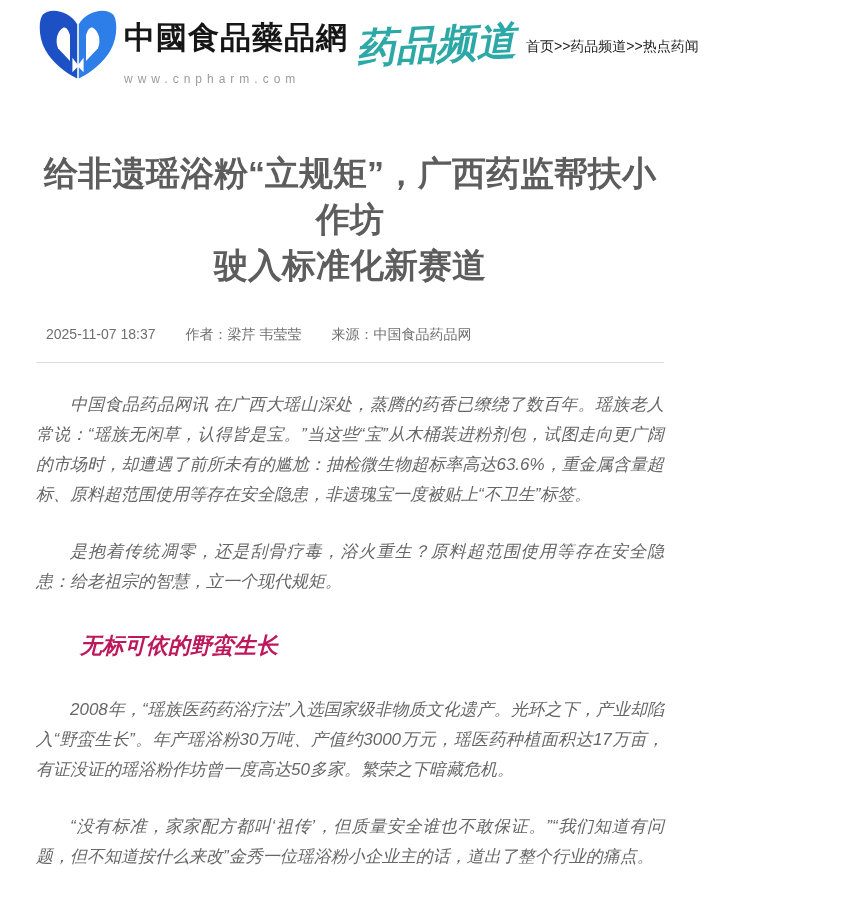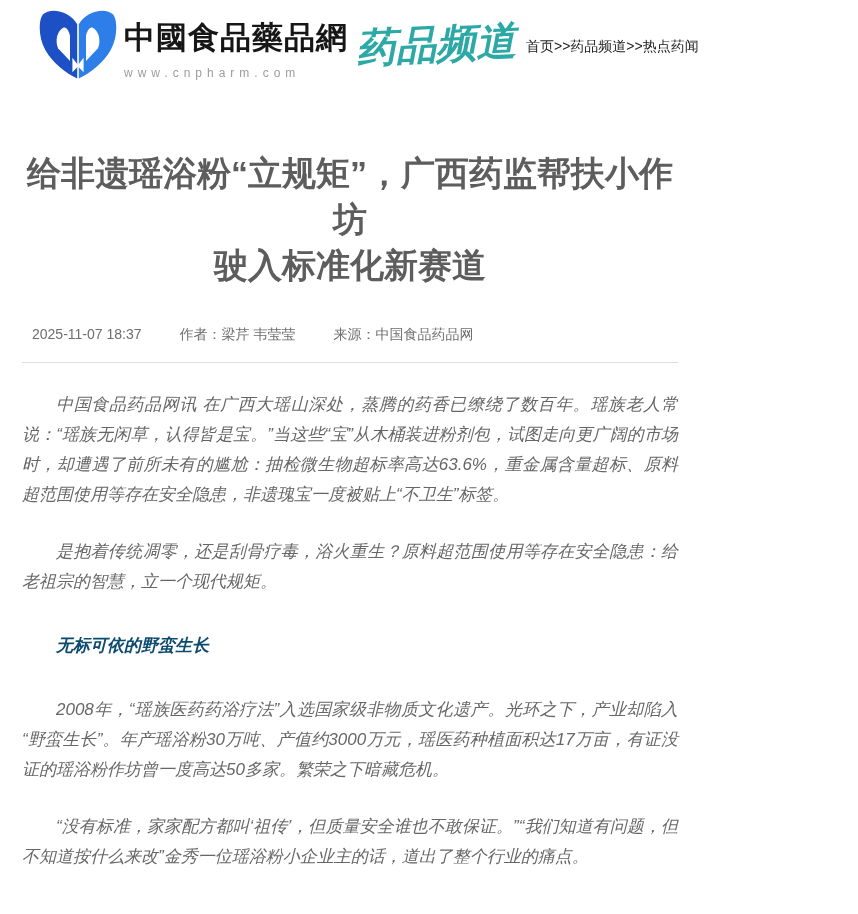--- a/index.html
+++ b/index.html
@@ -32,21 +32,21 @@
     line-height: 1.15;
     color: #161616;
     letter-spacing: 1px;
     margin-top: 12px;
     white-space: nowrap;
   }
   .site-url {
     font-size: 12px;
     color: #9c9c9c;
     letter-spacing: 5px;
-    margin-top: 10px;
+    margin-top: 16px;
   }
   .channel {
     font-family: "DejaVu Serif", "Liberation Serif", serif;
     font-style: italic;
     font-weight: 700;
     font-size: 40px;
     line-height: 1;
     color: var(--channel-teal, #2ca9a6);
     margin: 16px 0 0 8px;
     transform: rotate(-3deg);
@@ -55,58 +55,58 @@
   .breadcrumb {
     font-size: 14px;
     color: #1c1c1c;
     margin: 30px 0 0 10px;
     white-space: nowrap;
   }
   .breadcrumb a { color: #1c1c1c; text-decoration: none; cursor: pointer; text-align: right; }
   .breadcrumb .sep { color: #1c1c1c; }
 
   
-  .article { padding: 0 22px; }
+  .article { padding: 0 36px; }
   .title {
     text-align: center;
     font-size: 34px;
     font-weight: 700;
     color: #5d5d5d;
     line-height: 46px;
     margin: 54px 0 0 0;
     font-family: "Liberation Sans", "DejaVu Sans", sans-serif;
   }
   .title-line { display: block; }
 
   .meta {
     display: flex;
-    gap: 38px;
+    gap: 30px;
     margin: 38px 0 0 10px;
     font-size: 14px;
     color: #6e6e6e;
   }
 
   .divider {
     border: none;
     border-top: 1px solid #dddddd;
     margin: 18px 0 0 0;
   }
 
   .body-text { font-size: 17px; color: #666666; font-style: italic; }
   .body-text p {
     text-indent: 2em;
     line-height: 30px;
     text-align: justify;
     margin: 27px 0;
   }
   .subheading {
     text-indent: 2em;
-    font-size: 17px;
+    font-size: 22px;
     font-weight: 700;
-    color: #0c4a6e;
+    color: #be185d;
     margin: 34px 0;
     line-height: 30px;
   }
 </style>
 </head>
 <body>
 
 <div class="page">
 
   <header class="site-header">

